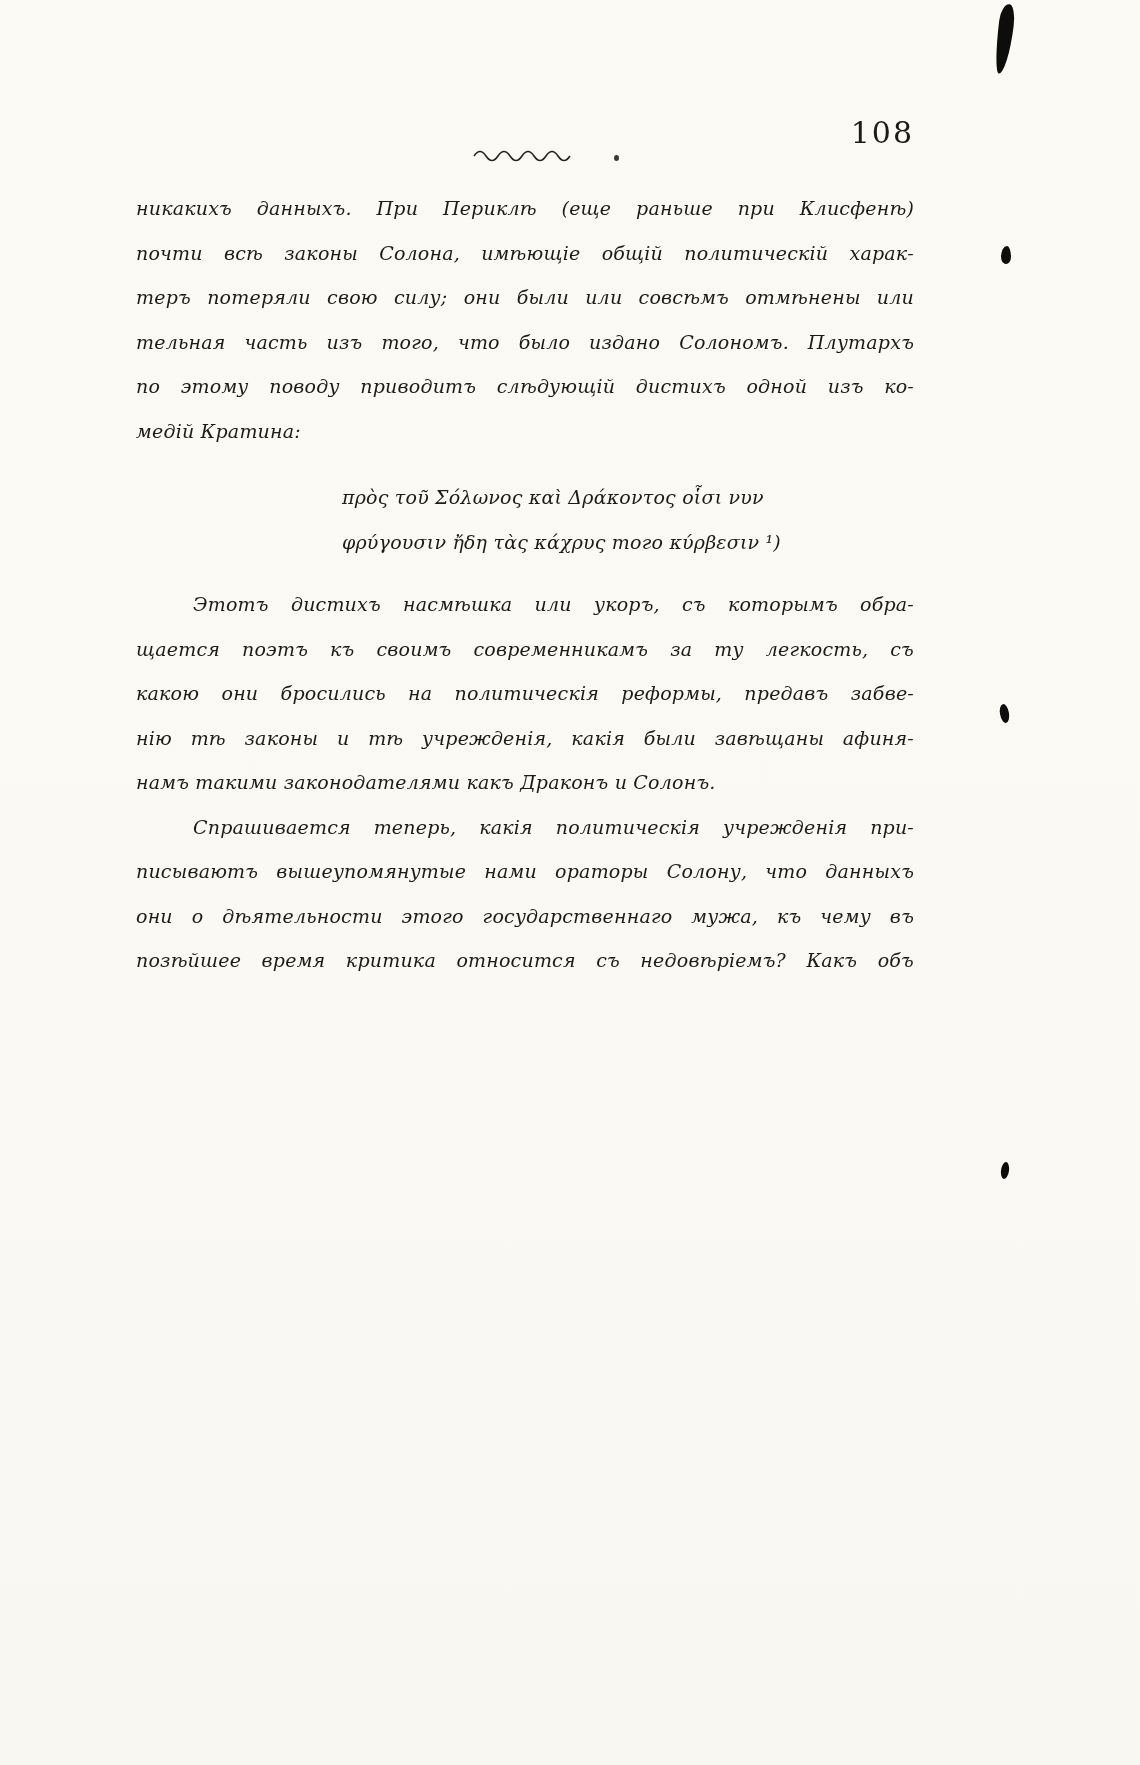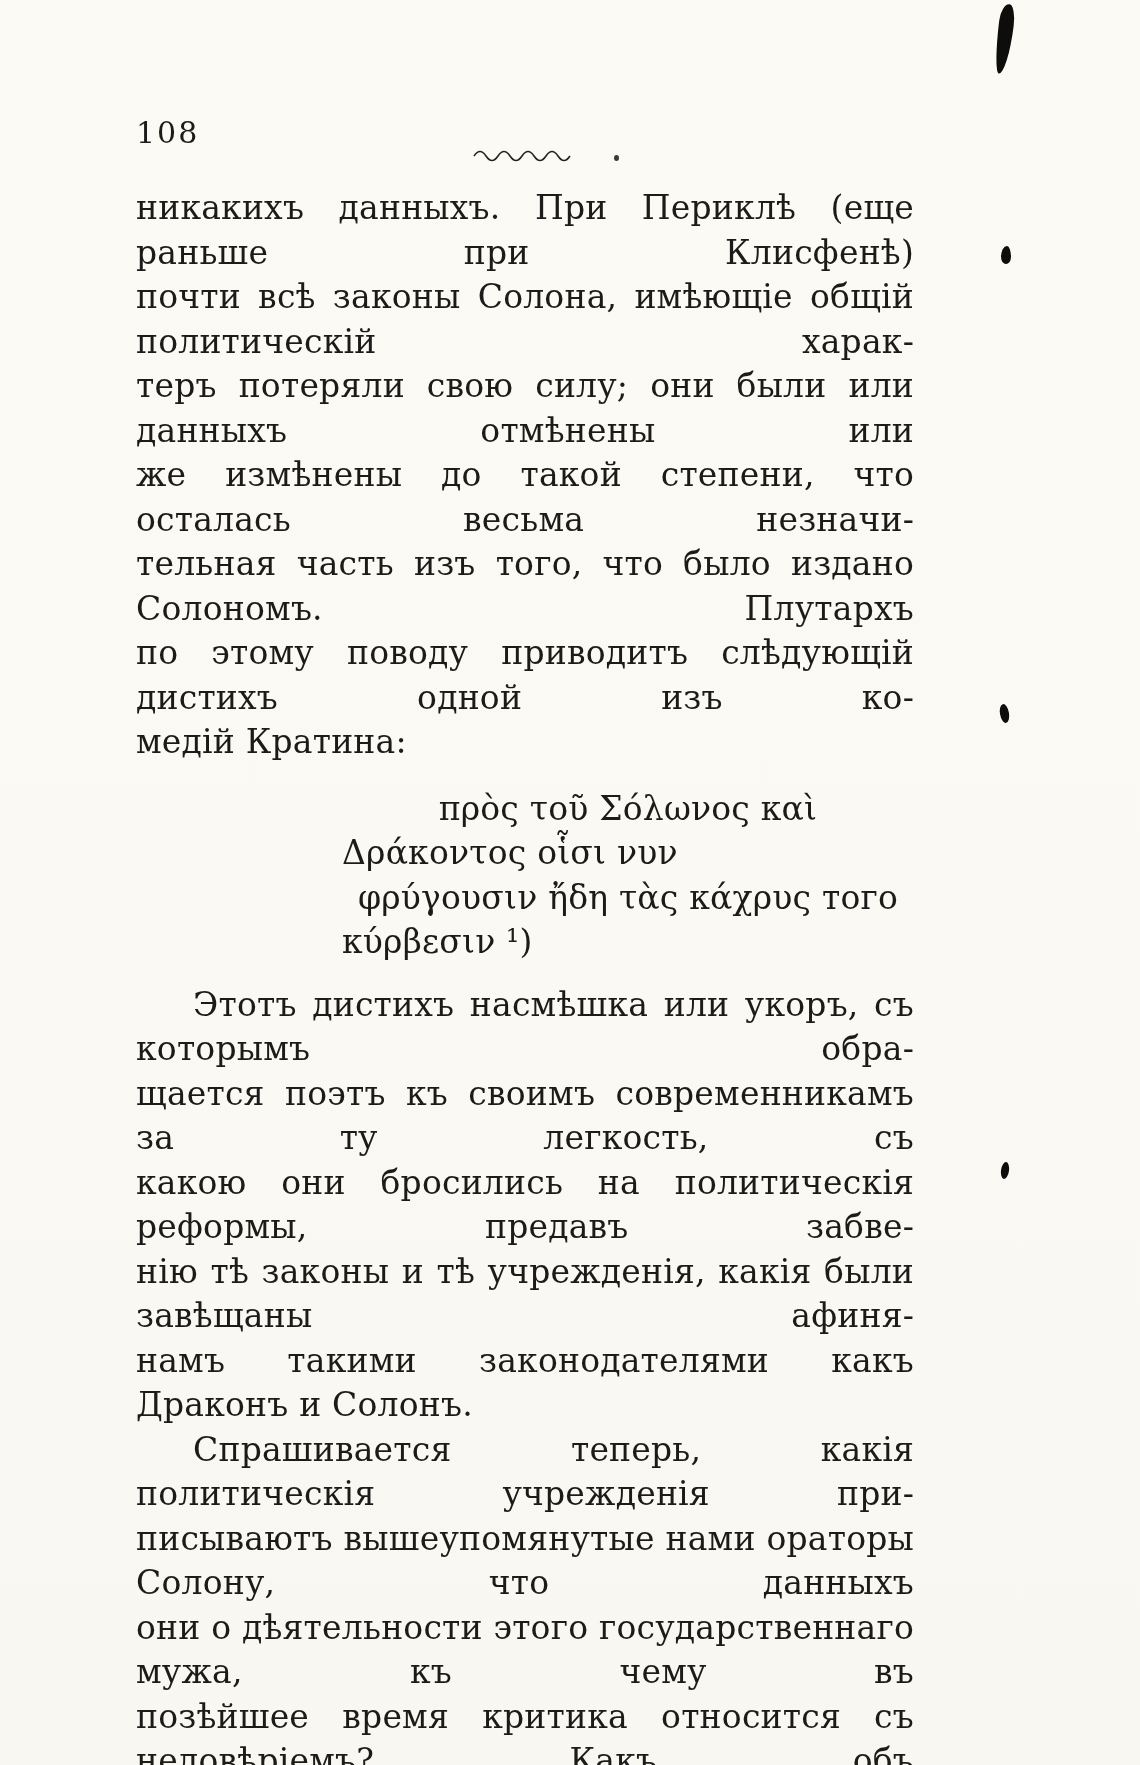--- a/index.html
+++ b/index.html
@@ -12,38 +12,39 @@
     color: #1c1b19;
     overflow: hidden;
   }
   .content {
     position: absolute;
     left: 136px;
     top: 118px;
     width: 778px;
   }
   .page-header {
-    text-align: left;
+    text-align: right;
     margin-bottom: 14px;
   }
   .page-number {
     font-size: 30px;
     letter-spacing: 2px;
     display: inline-block;
     line-height: 30px;
   }
   .flourish { display: block; margin: 0 auto; }
   .para { margin: 0; }
   .line {
-    font-size: 33px;
+    font-size: 19px;
     line-height: 44.5px;
     text-align: justify;
     text-align-last: justify;
     letter-spacing: 0.2px;
     white-space: normal;
+    font-style: italic;
   }
   .line.noj { text-align-last: left; }
   .line.indent { text-indent: 57px; }
   .para1 { margin-top: 24px; }
   .greek-quote {
     margin: 22px 0 18px 206px;
     font-size: 26px;
     line-height: 45px;
   }
   .greek-quote .line { text-align: center; text-align-last: left; }
@@ -72,22 +73,21 @@
     <div class="page-header">
       <span class="page-number">108</span>
       <svg class="flourish" width="110" height="14" viewBox="0 0 110 14">
         <path d="M4 8 q6 -9 12 0 t12 0 t12 0 t12 0 t12 0 t12 0 t12 0 t12 0" fill="none" stroke="#24231f" stroke-width="1.6"></path>
       </svg>
     </div>
 
     <div class="para para1">
       <div class="line">никакихъ данныхъ. При Периклѣ (еще раньше при Клисфенѣ)</div>
       <div class="line">почти всѣ законы Солона, имѣющіе общій политическій харак-</div>
-      <div class="line">теръ потеряли свою силу; они были или данныхъ отмѣнены или</div>
-      <div class="line">же измѣнены до такой степени, что осталась весьма незначи-</div>
+      <div class="line">теръ потеряли свою силу; они были или совсѣмъ отмѣнены или</div>
       <div class="line">тельная часть изъ того, что было издано Солономъ. Плутархъ</div>
       <div class="line">по этому поводу приводитъ слѣдующій дистихъ одной изъ ко-</div>
       <div class="line noj">медій Кратина:</div>
     </div>
 
     <div class="greek-quote">
       <div class="line">πρὸς τοῦ Σόλωνος καὶ Δράκοντος οἷσι νυν</div>
       <div class="line">φρύγουσιν ἤδη τὰς κάχρυς того κύρβεσιν ¹)</div>
     </div>
 

